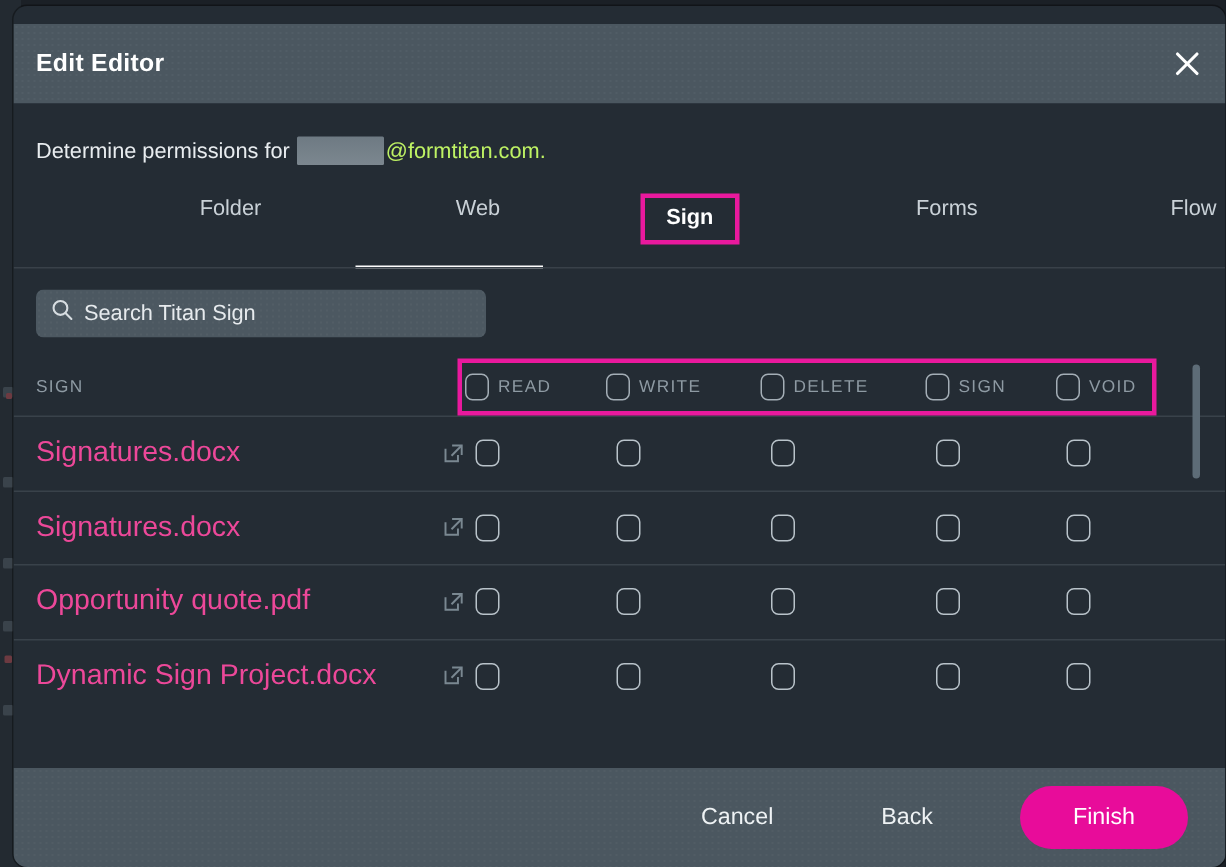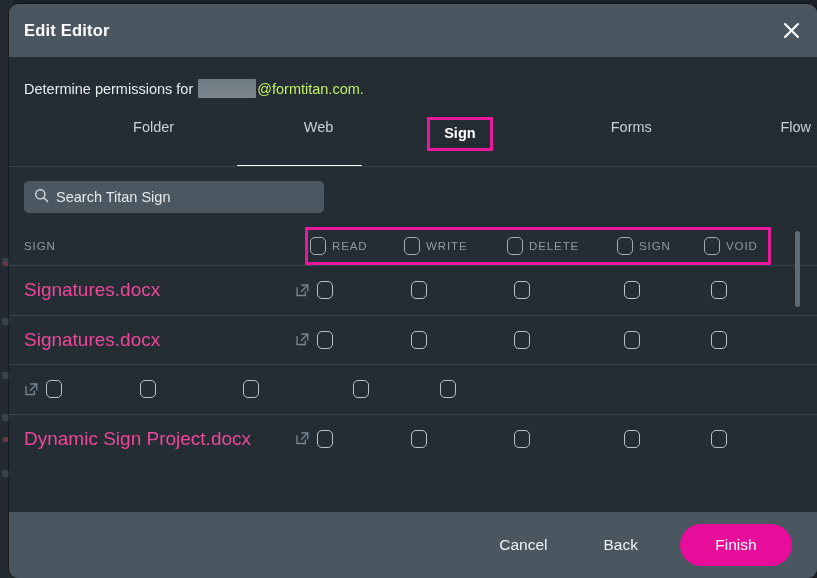--- a/index.html
+++ b/index.html
@@ -58,20 +58,21 @@
     flex: 0 0 53px;
     background: #4b5760;
     background-image: radial-gradient(rgba(255,255,255,0.035) 0.5px, transparent 0.6px);
     background-size: 4px 4px;
     display: flex;
     align-items: center;
     justify-content: space-between;
     padding: 0 0 0 15px;
     box-sizing: border-box;
     position: relative;
+    margin-top: 12px;
   }
   .title-text {
     color: #ffffff;
     font-size: 16.5px;
     font-weight: bold;
     letter-spacing: 0.2px;
   }
   .close-btn {
     width: 52px;
     height: 53px;
@@ -308,21 +309,21 @@
     flex: 0 0 66px;
     height: 66px;
     background: #4b5760;
     background-image: radial-gradient(rgba(255,255,255,0.03) 0.5px, transparent 0.6px);
     background-size: 4px 4px;
     display: flex;
     align-items: center;
     justify-content: flex-end;
     padding-right: 25px;
     box-sizing: border-box;
-    gap: 0;
+    gap: 16px;
   }
   .btn-text {
     color: #eef2f4;
     font-size: 15.5px;
     background: none;
     border: none;
     cursor: pointer;
     font-family: "Liberation Sans", sans-serif;
     padding: 8px 14px;
     margin-right: 28px;
@@ -484,20 +485,21 @@
           <div class="cell c4">
               <span class="cbx"></span>
             </div>
           <div class="cell c5">
               <span class="cbx"></span>
             </div>
         </div>
 
 
         <div class="row">
+          <div class="fname">Opportunity quote.pdf</div>
           <span class="ext-link">
             <svg width="15" height="15" viewBox="0 0 15 15" aria-hidden="true">
               <path d="M2 4.2v8.3h8.3V8.4" fill="none" stroke="#7f8d97" stroke-width="1.3"></path>
               <path d="M6.4 2h6.4v6.4" fill="none" stroke="#7f8d97" stroke-width="1.3"></path>
               <line x1="6" y1="8.8" x2="12.6" y2="2.2" stroke="#7f8d97" stroke-width="1.3"></line>
             </svg>
           </span>
           <div class="cell c1">
               <span class="cbx"></span>
             </div>

